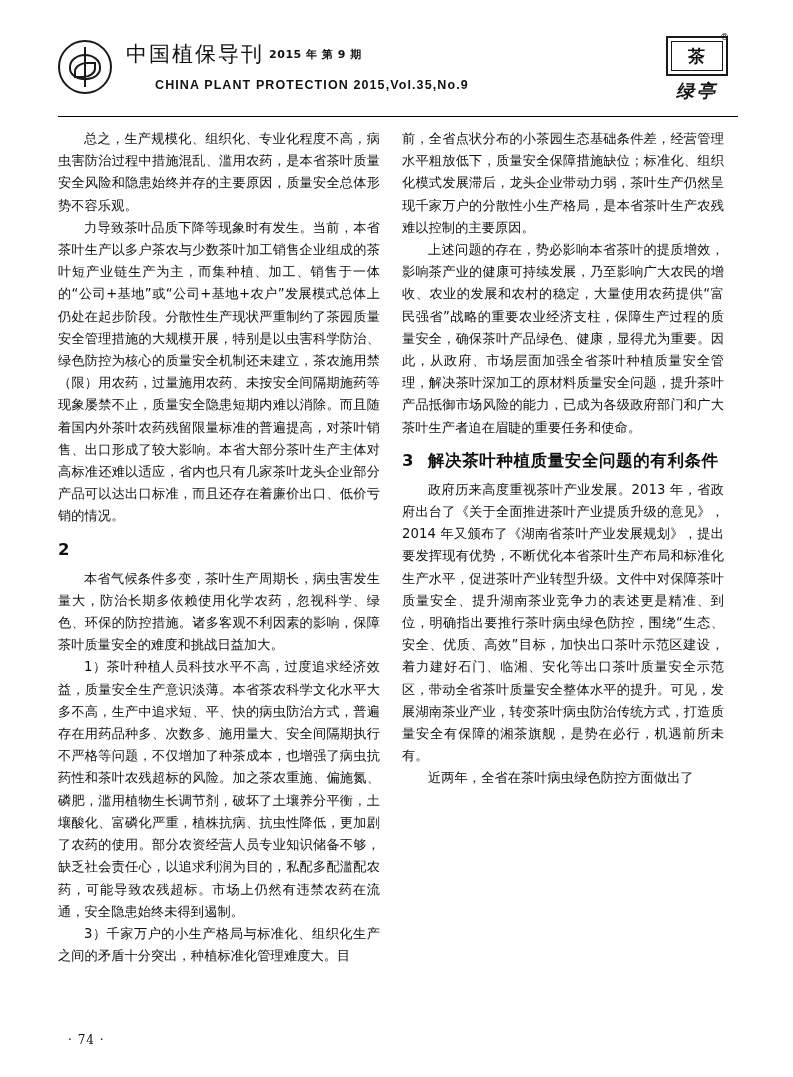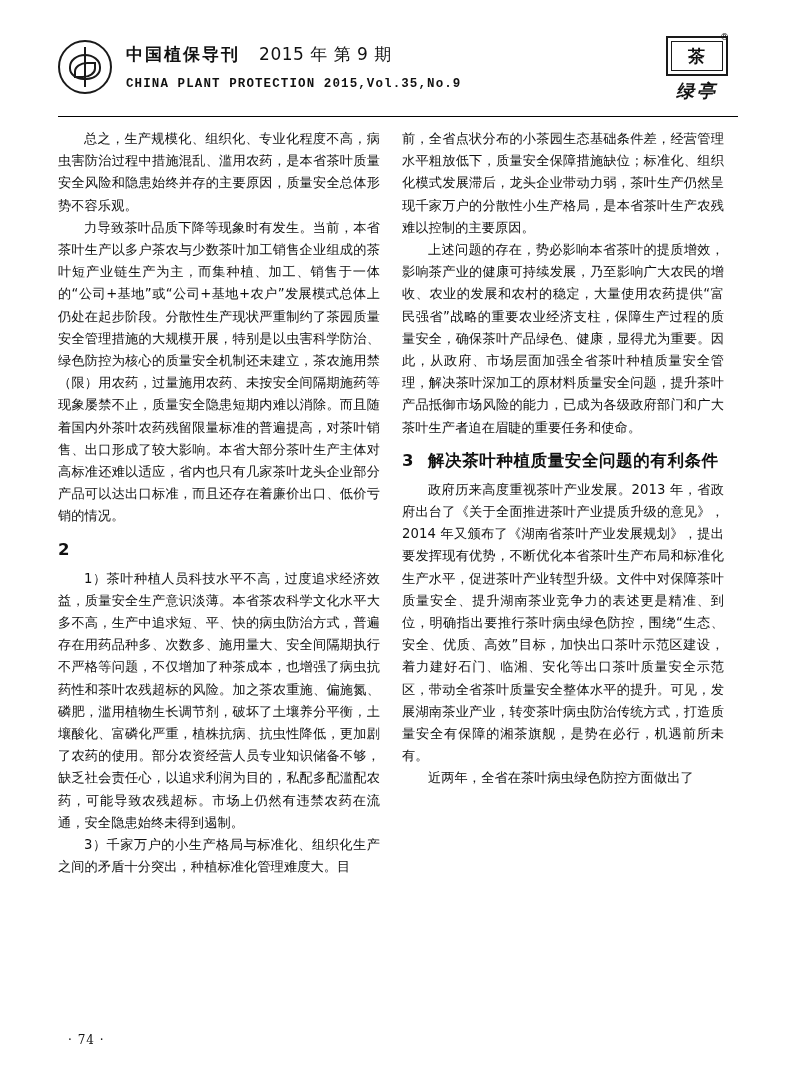--- a/index.html
+++ b/index.html
@@ -72,41 +72,41 @@
     height: 16px;
     border: 2px solid #1a1a1a;
     border-radius: 60% 0 60% 0;
     box-sizing: border-box;
   }
   .header-titles {
     margin-left: 14px;
   }
   .title-cn {
     font-family: "DejaVu Sans", "Liberation Sans", sans-serif;
-    font-size: 17px;
-    font-weight: bold;
+    font-size: 21px;
+    font-weight: normal;
     letter-spacing: 2px;
     line-height: 1.2;
     display: inline-block;
     vertical-align: middle;
   }
   .issue-cn {
-    font-size: 17px;
-    font-weight: normal;
+    font-size: 11px;
+    font-weight: bold;
     letter-spacing: 0.5px;
     display: inline-block;
     vertical-align: middle;
-    margin-left: 14px;
   }
   .title-en {
-    font-family: Liberation Mono, monospace;
+    font-family: Liberation Sans, sans-serif;
     font-size: 12.5px;
     font-weight: bold;
     letter-spacing: 1.1px;
     margin-top: 11px;
+    margin-left: 29px;
   }
   .header-right {
     position: absolute;
     right: 0;
     top: -4px;
     width: 82px;
     text-align: center;
   }
   .seal {
     width: 62px;
@@ -234,20 +234,21 @@
   <div class="rule"></div>
 
   <div class="cols">
 
     <div class="col col-left">
       <p class="body">总之，生产规模化、组织化、专业化程度不高，病虫害防治过程中措施混乱、滥用农药，是本省茶叶质量安全风险和隐患始终并存的主要原因，质量安全总体形势不容乐观。</p>
       <p class="body">力导致茶叶品质下降等现象时有发生。当前，本省茶叶生产以多户茶农与少数茶叶加工销售企业组成的茶叶短产业链生产为主，而集种植、加工、销售于一体的“公司+基地”或“公司+基地+农户”发展模式总体上仍处在起步阶段。分散性生产现状严重制约了茶园质量安全管理措施的大规模开展，特别是以虫害科学防治、绿色防控为核心的质量安全机制还未建立，茶农施用禁（限）用农药，过量施用农药、未按安全间隔期施药等现象屡禁不止，质量安全隐患短期内难以消除。而且随着国内外茶叶农药残留限量标准的普遍提高，对茶叶销售、出口形成了较大影响。本省大部分茶叶生产主体对高标准还难以适应，省内也只有几家茶叶龙头企业部分产品可以达出口标准，而且还存在着廉价出口、低价亏销的情况。</p>
       <h2 class="sec">
         <span class="num">2</span>
       </h2>
+      <p class="body">本省气候条件多变，茶叶生产周期长，病虫害发生量大，防治长期多依赖使用化学农药，忽视科学、绿色、环保的防控措施。诸多客观不利因素的影响，保障茶叶质量安全的难度和挑战日益加大。</p>
       <p class="body">1）茶叶种植人员科技水平不高，过度追求经济效益，质量安全生产意识淡薄。本省茶农科学文化水平大多不高，生产中追求短、平、快的病虫防治方式，普遍存在用药品种多、次数多、施用量大、安全间隔期执行不严格等问题，不仅增加了种茶成本，也增强了病虫抗药性和茶叶农残超标的风险。加之茶农重施、偏施氮、磷肥，滥用植物生长调节剂，破坏了土壤养分平衡，土壤酸化、富磷化严重，植株抗病、抗虫性降低，更加剧了农药的使用。部分农资经营人员专业知识储备不够，缺乏社会责任心，以追求利润为目的，私配多配滥配农药，可能导致农残超标。市场上仍然有违禁农药在流通，安全隐患始终未得到遏制。</p>
       <p class="body">3）千家万户的小生产格局与标准化、组织化生产之间的矛盾十分突出，种植标准化管理难度大。目</p>
     </div>
 
     <div class="col col-right">
       <p class="body noindent">前，全省点状分布的小茶园生态基础条件差，经营管理水平粗放低下，质量安全保障措施缺位；标准化、组织化模式发展滞后，龙头企业带动力弱，茶叶生产仍然呈现千家万户的分散性小生产格局，是本省茶叶生产农残难以控制的主要原因。</p>
       <p class="body">上述问题的存在，势必影响本省茶叶的提质增效，影响茶产业的健康可持续发展，乃至影响广大农民的增收、农业的发展和农村的稳定，大量使用农药提供“富民强省”战略的重要农业经济支柱，保障生产过程的质量安全，确保茶叶产品绿色、健康，显得尤为重要。因此，从政府、市场层面加强全省茶叶种植质量安全管理，解决茶叶深加工的原材料质量安全问题，提升茶叶产品抵御市场风险的能力，已成为各级政府部门和广大茶叶生产者迫在眉睫的重要任务和使命。</p>
       <h2 class="sec">
         <span class="num">3</span>
         <span class="txt">解决茶叶种植质量安全问题的有利条件</span>

